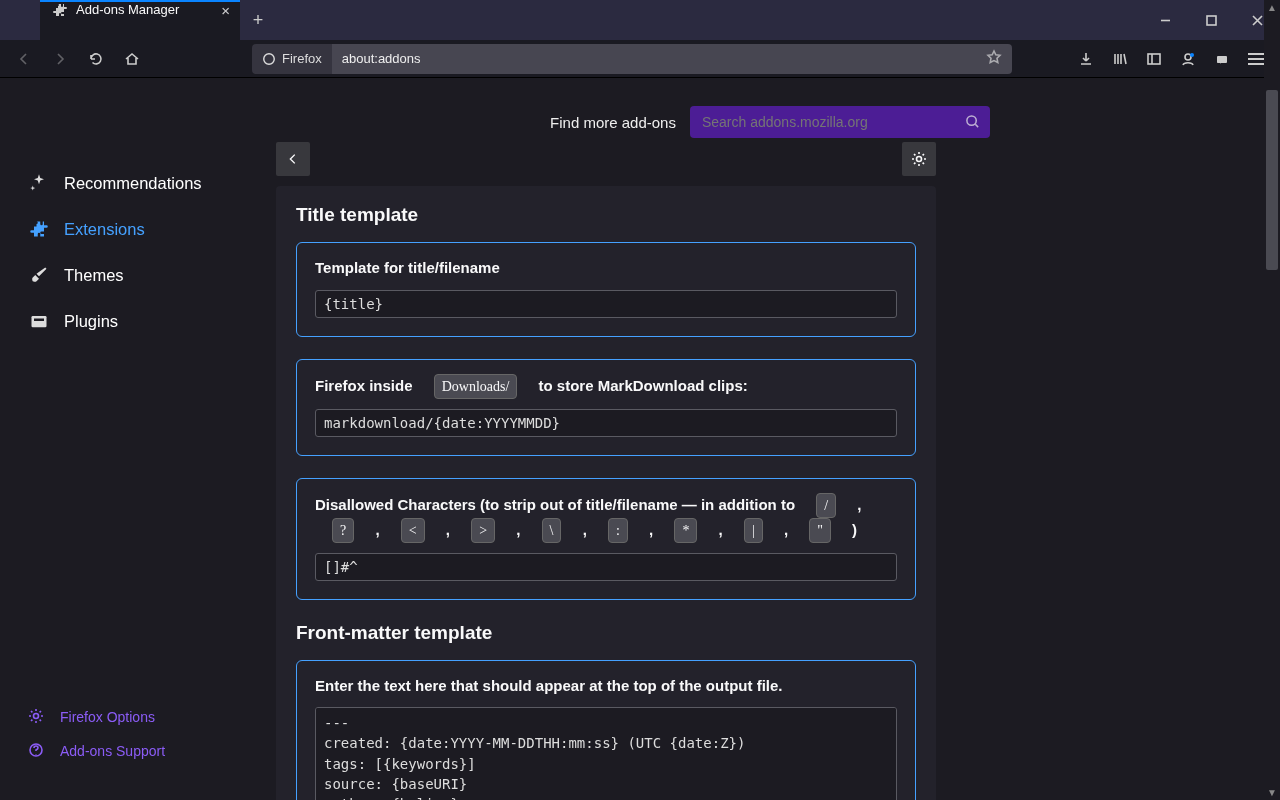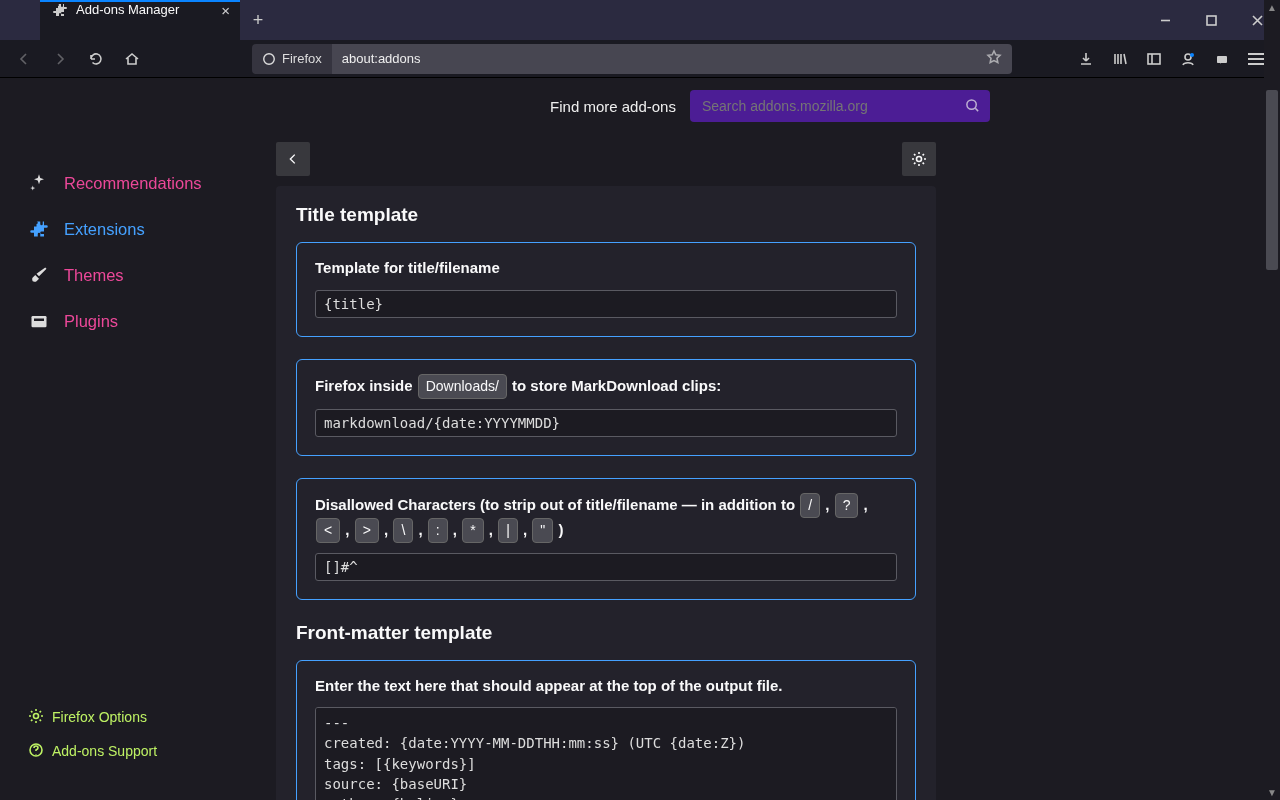--- a/index.html
+++ b/index.html
@@ -73,44 +73,44 @@
   
   .page {
     display:flex; height: calc(800px - 78px);
     background:#1c1b22;
   }
   .sidebar {
     width: 272px; padding: 12px 0 12px 28px;
     display:flex; flex-direction:column;
   }
   .search-row {
-    position:absolute; top: 90px; left: 0; right:0;
+    position:absolute; top: 106px; left: 0; right:0;
     display:flex; justify-content:center; align-items:center; gap:14px;
     padding-left: 260px;
   }
   .search-row span { font-size:15px; color:#eee; }
   .search-input {
     width: 300px; height:32px; background:#4c1d95; border:none; border-radius:4px;
     padding:0 34px 0 12px; color:#b1b1b3; font-size:14px;
   }
   .search-wrap { position:relative; }
   .search-wrap .mg { position:absolute; right:10px; top:8px; opacity:.7; }
 
   .side-items { margin-top: 70px; }
   .side-item {
     display:flex; align-items:center; gap:14px;
-    height:46px; font-size:16.5px; color:#ec4899;
+    height:46px; font-size:16.5px; color:#ffffff;
     cursor:pointer;
   }
   .side-item.active { color:#45a1ff; }
   .side-item .ic { width:22px; display:flex; justify-content:center;}
   .side-bottom { margin-top:auto; padding-bottom:20px; }
   .side-bottom .side-itm {
-    display:flex; align-items:center; gap:8px;
-    height:34px; font-size:14px; color:#bef264;
+    display:flex; align-items:center; gap:16px;
+    height:34px; font-size:14px; color:#8b5cf6;
   }
 
   .main-wrap {
     flex:1; position:relative; padding-top:64px;
   }
   .main-scroll {
     margin-left: 4px;
     width: 660px;
     height: 100%;
     overflow: hidden;
@@ -140,22 +140,22 @@
   }
   .textinput, .textarea {
     width:100%; background:#1c1b22; border:1px solid #5a5a62;
     border-radius:3px; color:#ddd;
     font-family: Consolas, monospace; font-size:14px;
     padding: 5px 8px;
   }
   .textarea { height:110px; resize:none; line-height:1.45; }
   kbd {
     display:inline-block; background:#4a4a52; border:1px solid #666;
-    border-radius:4px; padding:1px 7px; font-family:Liberation Sans, sans-serif;
-    font-size:14px; font-weight:normal; margin:0 1px;
+    border-radius:4px; padding:1px 7px; font-family:Liberation Serif, serif;
+    font-size:14px; font-weight:normal; margin:0 17px;
   }
   .scrollbar-v {
     position:absolute; right:0; top:0; width:16px; height:100%;
     background:#1c1b22;
   }
   .scrollbar-v .thumb {
     position:absolute; right:2px; top:90px; width:12px; height:180px;
     background:#4a4a52; border-radius:2px;
   }
   .scrollbar-v .arr { position:absolute; left:3px; font-size:10px; color:#888;}

